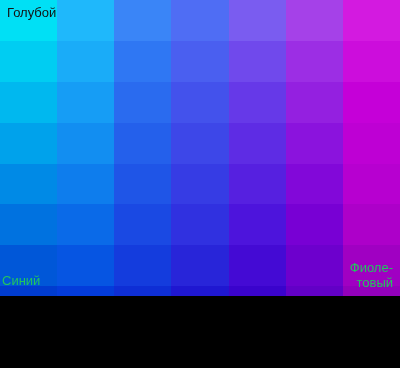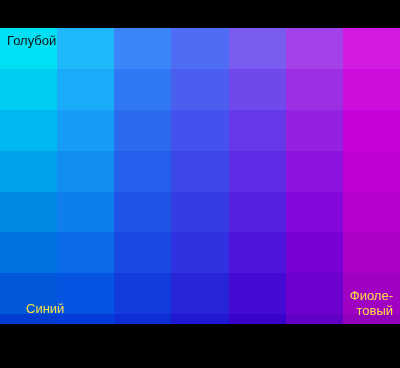--- a/index.html
+++ b/index.html
@@ -6,21 +6,20 @@
     margin: 0;
     padding: 0;
     background: #000;
   }
   #color-grid-page {
     position: relative;
     width: 400px;
     height: 296px;
     overflow: hidden;
     font-family: "Liberation Sans", sans-serif;
-    margin-top: 28px;
   }
   #grid {
     position: absolute;
     inset: 0;
     display: grid;
     width: 400px;
     height: 368px;
   }
   .swatch {
     width: 100%;
@@ -28,35 +27,35 @@
   }
   .corner-label {
     position: absolute;
     font-size: 13px;
     line-height: 15px;
     font-family: "Liberation Sans", sans-serif;
     white-space: pre-line;
     pointer-events: none;
   }
   .corner-label.dark { color: #131313; }
-  .corner-label.light { color: #fde047; }
+  .corner-label.light { color: #22c55e; }
 
   #label-cyan {
     top: 5px;
     left: 7px;
     text-align: left;
   }
   #label-magenta {
     top: 5px;
     right: 7px;
     text-align: right;
   }
   #label-blue {
     bottom: 8px;
-    left: 26px;
+    left: 2px;
     text-align: left;
   }
   #label-violet {
     bottom: 6px;
     right: 7px;
     text-align: right;
   }
 </style>
 </head>
 <body>

